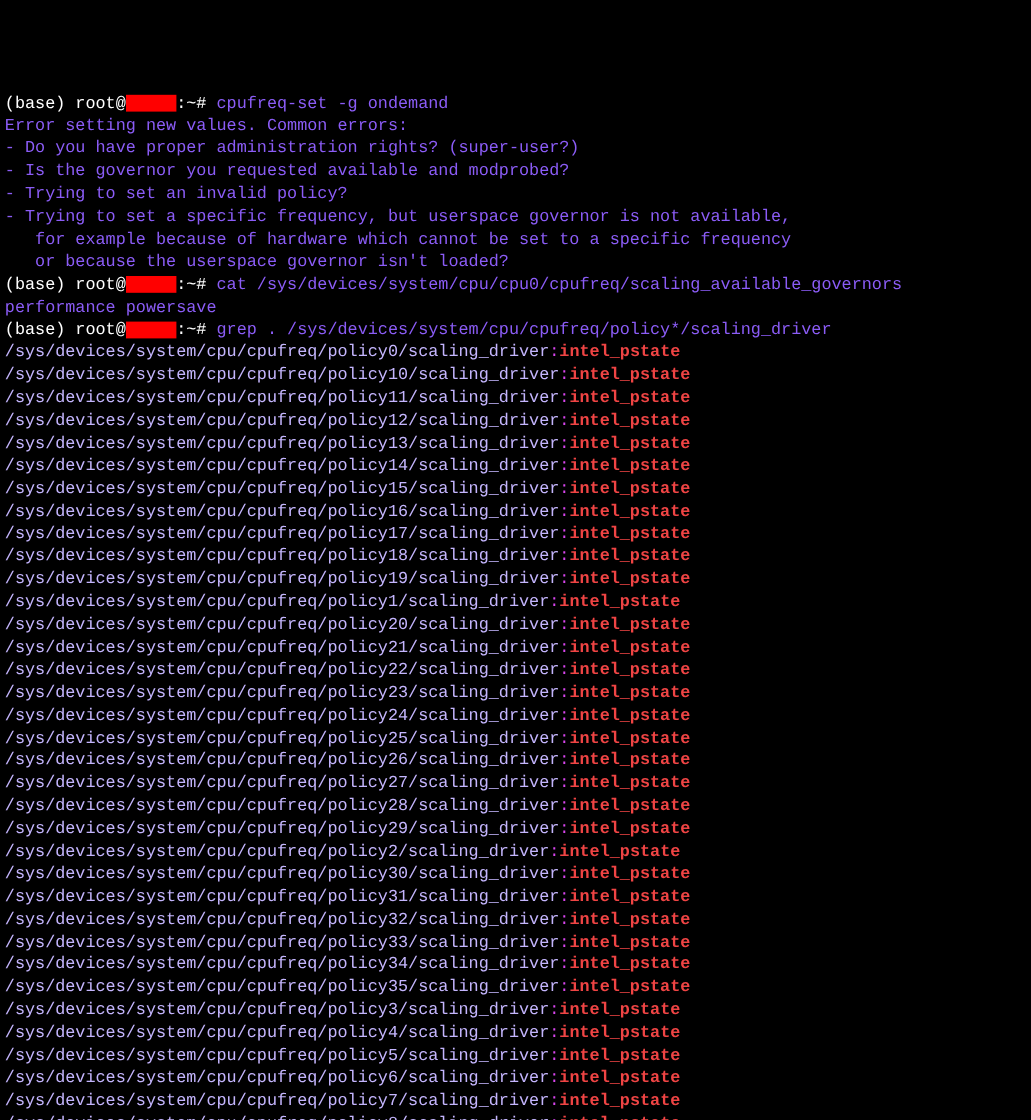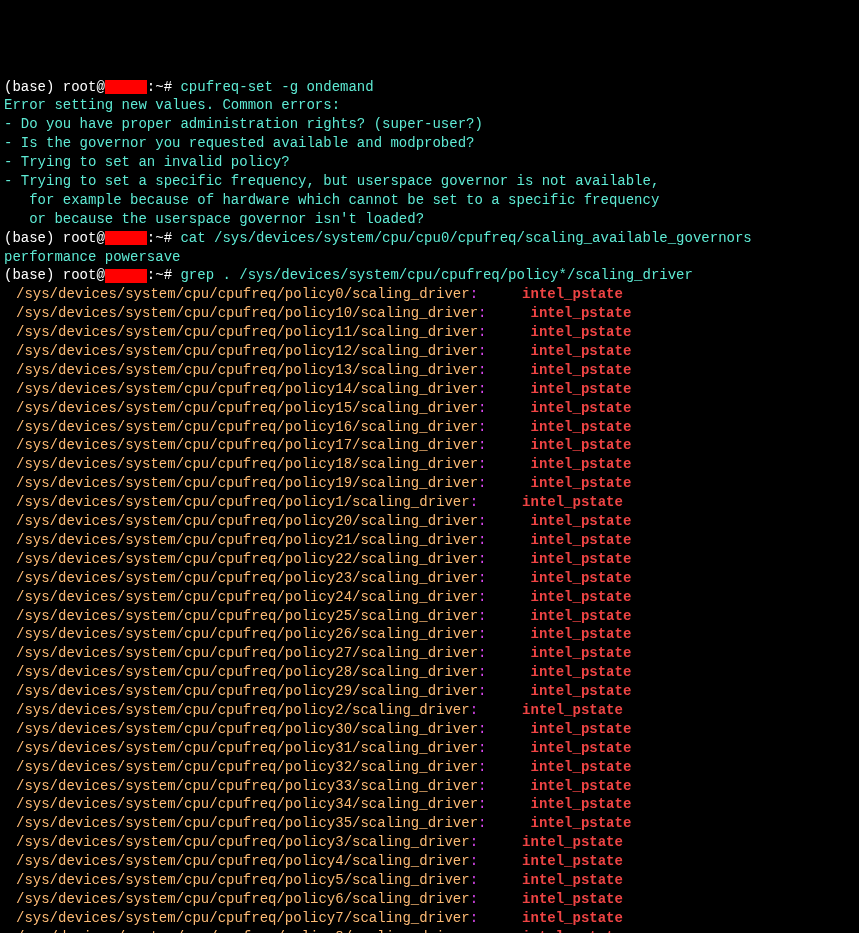--- a/index.html
+++ b/index.html
@@ -27,31 +27,29 @@
     }
     .redacted {
       background: #ff0000;
       color: #ff0000;
       display: inline-block;
       width: 42px;
       height: 14px;
       vertical-align: middle;
     }
     .white-text {
-      color: #5eead4;
+      color: #8b5cf6;
       margin-top: 36px;
     }
     .magenta-path {
-      color: #fdba74;
-      margin-left: 12px;
+      color: #c4b5fd;
     }
     .red-value {
       color: #ef4444;
       font-weight: bold;
-      margin-left: 44px;
     }
     .colon {
       color: #d946ef;
     }
   </style>
 </head>
 <body>
 
 
 

